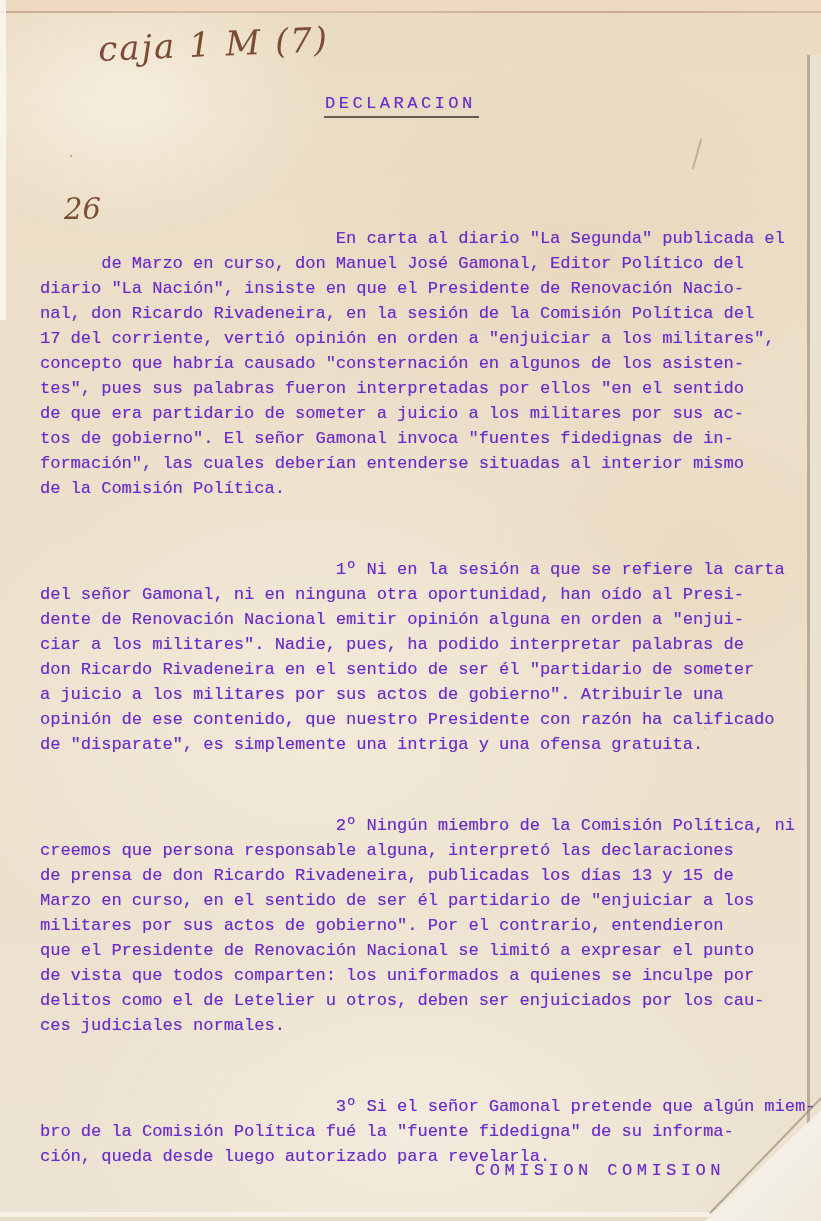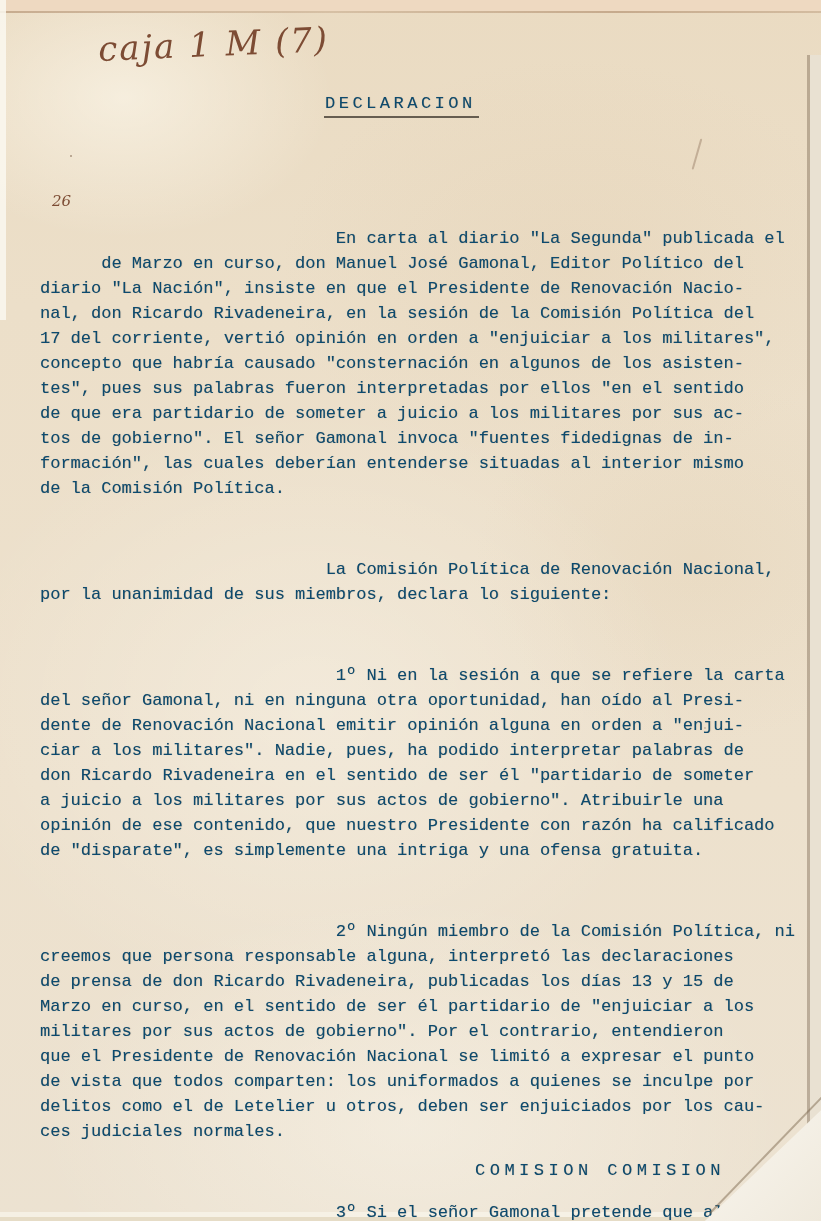--- a/index.html
+++ b/index.html
@@ -26,21 +26,21 @@
     background:rgba(250,248,240,0.85); }
   .right-edge-line { position:absolute; left:807px; top:55px; width:2.5px; height:1080px;
     background:rgba(108,88,66,0.38); }
   .right-band { position:absolute; left:810px; top:55px; width:11px; height:1166px;
     background:#e9e1d2; }
   .bottom-strip { position:absolute; left:0; bottom:4px; width:821px; height:5px;
     background:rgba(248,244,233,0.8); }
   .bottom-edge { position:absolute; left:0; bottom:0; width:821px; height:4px;
     background:#e6dcc6; }
 
-  .typed-ink { color:#0c4a6e; text-shadow:0.3px 0.3px 0.7px rgba(84,75,64,0.45); }
+  .typed-ink { color:#6d28d9; text-shadow:0.3px 0.3px 0.7px rgba(84,75,64,0.45); }
 
   .title {
     position:absolute; left:324px; top:94px;
     font-size:17px; line-height:20px; letter-spacing:3.5px;
     border-bottom:2px solid rgba(79,71,60,0.85); padding:0 3px 2px 1px;
   }
   .typed-body {
     position:absolute; left:40px; top:176px; width:775px;
     font-size:17px; line-height:25px; white-space:pre;
   }
@@ -51,21 +51,21 @@
     position:absolute; left:475px; top:1086px;
     font-size:17px; line-height:34px; letter-spacing:4.5px; white-space:pre;
   }
 
   .handwriting {
     position:absolute; color:#7d4c34;
     font-family:"DejaVu Serif","Liberation Serif",serif; font-style:italic;
   }
   .archive-note { left:98px; top:24px; font-size:34px; letter-spacing:2px;
     transform:rotate(-2.5deg); }
-  .hand-26 { left:52px; top:192px; font-size:15px; }
+  .hand-26 { left:64px; top:192px; font-size:29px; }
 
   .pen-mark { position:absolute; left:696px; top:138px; width:1.5px; height:32px;
     background:rgba(122,92,70,0.35); transform:rotate(16deg); border-radius:2px; }
 
   .specks { position:absolute; left:70px; top:155px; width:2px; height:2px;
     background:rgba(110,80,60,0.55); border-radius:50%;
     box-shadow: 140px 310px 0 rgba(110,80,60,0.35), 634px 572px 0 rgba(110,80,60,0.3); }
 
   .corner-fold { position:absolute; right:0; bottom:0; width:135px; height:135px; }
   .fold-flap { position:absolute; inset:0;
@@ -103,22 +103,20 @@
       de Marzo en curso, don Manuel José Gamonal, Editor Político del
 diario "La Nación", insiste en que el Presidente de Renovación Nacio-
 nal, don Ricardo Rivadeneira, en la sesión de la Comisión Política del
 17 del corriente, vertió opinión en orden a "enjuiciar a los militares",
 concepto que habría causado "consternación en algunos de los asisten-
 tes", pues sus palabras fueron interpretadas por ellos "en el sentido
 de que era partidario de someter a juicio a los militares por sus ac-
 tos de gobierno". El señor Gamonal invoca "fuentes fidedignas de in-
 formación", las cuales deberían entenderse situadas al interior mismo
 de la Comisión Política.</div>
-    <div class="para">                            La Comisión Política de Renovación Nacional,
-por la unanimidad de sus miembros, declara lo siguiente:</div>
     <div class="para">                             1º Ni en la sesión a que se refiere la carta
 del señor Gamonal, ni en ninguna otra oportunidad, han oído al Presi-
 dente de Renovación Nacional emitir opinión alguna en orden a "enjui-
 ciar a los militares". Nadie, pues, ha podido interpretar palabras de
 don Ricardo Rivadeneira en el sentido de ser él "partidario de someter
 a juicio a los militares por sus actos de gobierno". Atribuirle una
 opinión de ese contenido, que nuestro Presidente con razón ha calificado
 de "disparate", es simplemente una intriga y una ofensa gratuita.</div>
     <div class="para">                             2º Ningún miembro de la Comisión Política, ni
 creemos que persona responsable alguna, interpretó las declaraciones

